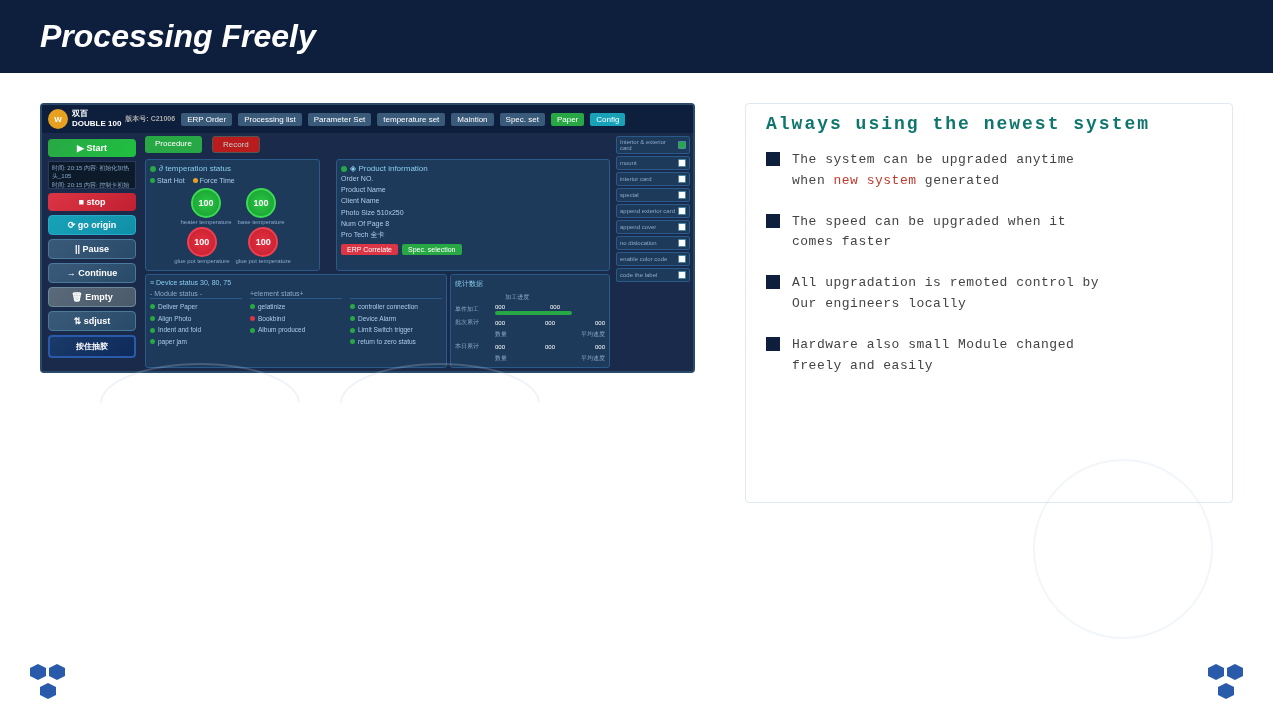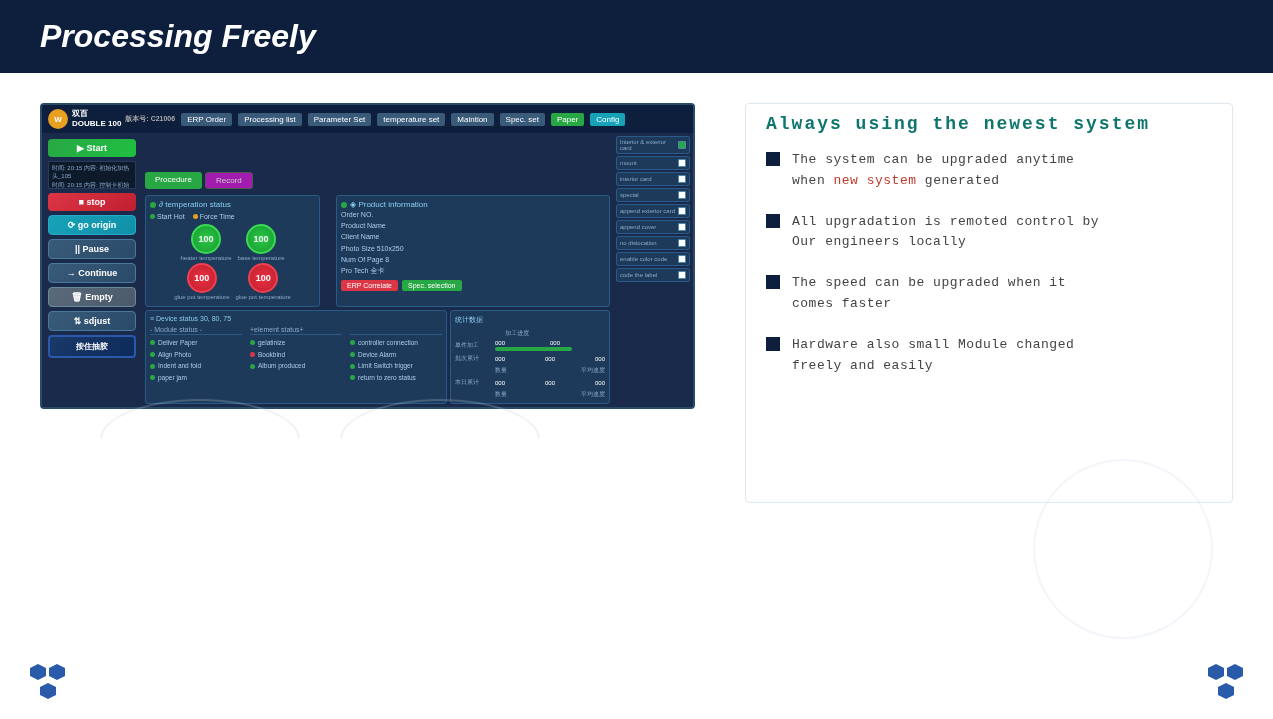--- a/index.html
+++ b/index.html
@@ -155,33 +155,32 @@
 
     
     .sc-top-row {
       display: flex;
       gap: 16px;
     }
 
     
     .sc-tabs {
       display: flex;
-      gap: 3px;
+      gap: 10px;
       margin-bottom: 3px;
-      margin-top: 36px;
     }
     .sc-tab {
       padding: 3px 10px;
       font-size: 8px;
       color: white;
       border-radius: 3px;
       cursor: pointer;
     }
     .sc-tab.active { background: #28a745; }
-    .sc-tab.inactive { background: #a21caf; border: 1px solid #555; color: #ccc; }
+    .sc-tab.inactive { background: #b91c1c; border: 1px solid #555; color: #ccc; }
 
     
     .sc-temp-panel {
       background: #1e3a5a;
       border: 1px solid #2a5a8a;
       border-radius: 3px;
       padding: 4px;
       width: 175px;
     }
     .sc-panel-title {
@@ -663,27 +662,27 @@
     <ul class="feature-list">
       <li class="feature-item">
         <div class="feature-bullet"></div>
         <div class="feature-text">
           The system can be upgraded anytime<br>when <span class="highlight">new system</span> generated
         </div>
       </li>
       <li class="feature-item">
         <div class="feature-bullet"></div>
         <div class="feature-text">
-          All upgradation is remoted control by<br>Our engineers locally
+          The speed can be upgraded when it<br>comes faster
         </div>
       </li>
       <li class="feature-item">
         <div class="feature-bullet"></div>
         <div class="feature-text">
-          The speed can be upgraded when it<br>comes faster
+          All upgradation is remoted control by<br>Our engineers locally
         </div>
       </li>
       <li class="feature-item">
         <div class="feature-bullet"></div>
         <div class="feature-text">
           Hardware also small Module changed<br>freely and easily
         </div>
       </li>
     </ul>
 

